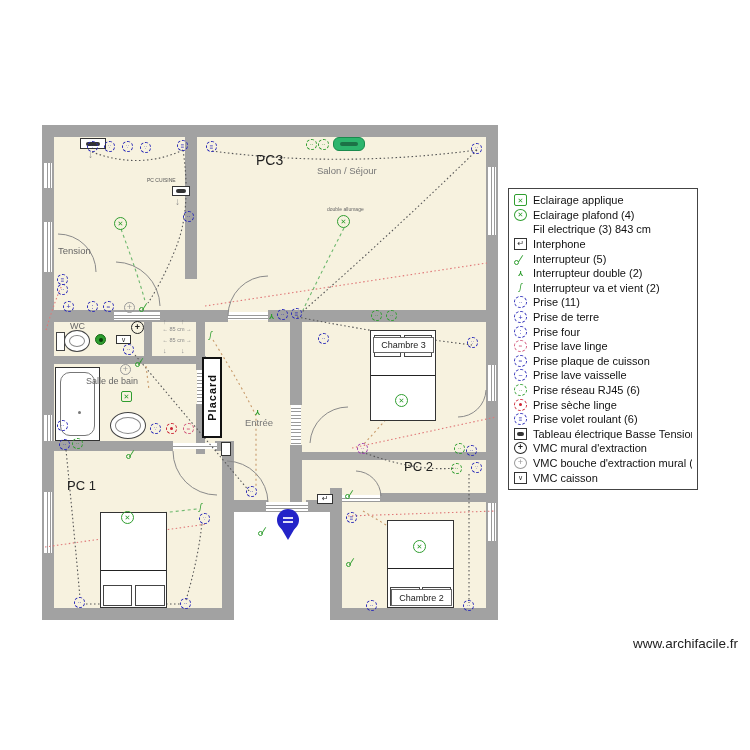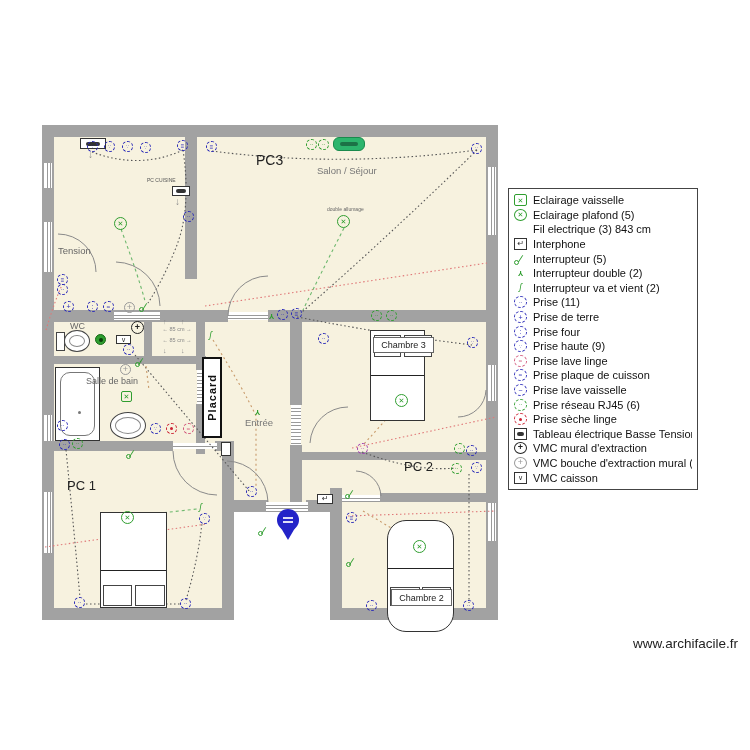--- a/index.html
+++ b/index.html
@@ -197,34 +197,34 @@
       <path d="M160,306 A45,45 0 0 0 116,262"></path>
       <path d="M228,316 A40,40 0 0 1 268,276"></path>
       <path d="M310,443 A38,38 0 0 1 348,407"></path>
       <path d="M268,502 A42,42 0 0 0 227,461"></path>
       <path d="M173,451 A44,44 0 0 0 217,495"></path>
       <path d="M381,496 A26,26 0 0 0 356,471"></path>
       <path d="M486,390 A28,28 0 0 1 458,417"></path>
     </g>
   </svg>
 
-  <div class="bed" style="left:370px;top:330px;width:55px;height:91px;">
+  <div class="bed" style="left:370px;top:330px;width:66px;height:91px;">
     <div class="pillow" style="left:3px;top:4px;width:27px;height:22px;"></div>
     <div class="pillow" style="left:33px;top:4px;width:28px;height:22px;"></div>
     <div class="bedline" style="top:44px;"></div>
     <div class="bedlabel" style="left:2px;top:6px;width:59px;height:14px;">
         <span>Chambre 3</span>
       </div>
   </div>
   <div class="bed" style="left:100px;top:512px;width:67px;height:96px;">
     <div class="bedline" style="top:57px;"></div>
     <div class="pillow" style="left:2px;top:72px;width:29px;height:21px;"></div>
     <div class="pillow" style="left:34px;top:72px;width:30px;height:21px;"></div>
   </div>
-  <div class="bed" style="left:387px;top:520px;width:67px;height:112px;border-radius:19px;">
+  <div class="bed" style="left:387px;top:520px;width:67px;height:88px;">
     <div class="bedline" style="top:47px;"></div>
     <div class="pillow" style="left:2px;top:66px;width:30px;height:19px;"></div>
     <div class="pillow" style="left:34px;top:66px;width:29px;height:19px;"></div>
     <div class="bedlabel" style="left:3px;top:68px;width:59px;height:15px;">
         <span>Chambre 2</span>
       </div>
   </div>
   <div class="tub" style="left:55px;top:367px;width:45px;height:74px;">
     <div class="tub-in"></div>
     <div class="tub-drain"></div>
@@ -336,25 +336,25 @@
   <span class="lbl" style="left:327px;top:206px;font-size:5px;">double allumage</span>
 
   <div class="pin" style="left:277px;top:509px;">
     <div class="pin-lines"></div>
   </div>
 
   <div class="legend">
     <div>
         <div class="lrow">
           <span class="lic i-eclairage-applique"></span>
-          <span class="llab">Eclairage vaisselle</span>
+          <span class="llab">Eclairage applique</span>
         </div>
         <div class="lrow">
           <span class="lic i-eclairage-plafond"></span>
-          <span class="llab">Eclairage plafond (5)</span>
+          <span class="llab">Eclairage plafond (4)</span>
         </div>
         <div class="lrow">
           <span class="lic i-none"></span>
           <span class="llab">Fil electrique (3) 843 cm</span>
         </div>
         <div class="lrow">
           <span class="lic i-interphone"></span>
           <span class="llab">Interphone</span>
         </div>
         <div class="lrow">
@@ -375,44 +375,44 @@
         </div>
         <div class="lrow">
           <span class="lic i-prise-de-terre"></span>
           <span class="llab">Prise de terre</span>
         </div>
         <div class="lrow">
           <span class="lic i-prise-four"></span>
           <span class="llab">Prise four</span>
         </div>
         <div class="lrow">
-          <span class="lic i-prise-haute"></span>
-          <span class="llab">Prise haute (9)</span>
-        </div>
-        <div class="lrow">
           <span class="lic i-prise-lave-linge"></span>
           <span class="llab">Prise lave linge</span>
         </div>
         <div class="lrow">
           <span class="lic i-prise-plaque-cuisson"></span>
           <span class="llab">Prise plaque de cuisson</span>
         </div>
         <div class="lrow">
           <span class="lic i-prise-lave-vaisselle"></span>
           <span class="llab">Prise lave vaisselle</span>
         </div>
         <div class="lrow">
           <span class="lic i-prise-rj45"></span>
           <span class="llab">Prise réseau RJ45 (6)</span>
         </div>
         <div class="lrow">
           <span class="lic i-prise-seche-linge"></span>
           <span class="llab">Prise sèche linge</span>
         </div>
         <div class="lrow">
+          <span class="lic i-prise-volet-roulant"></span>
+          <span class="llab">Prise volet roulant (6)</span>
+        </div>
+        <div class="lrow">
           <span class="lic i-tableau-electrique"></span>
           <span class="llab">Tableau électrique Basse Tension</span>
         </div>
         <div class="lrow">
           <span class="lic i-vmc-bouche"></span>
           <span class="llab">VMC mural d'extraction</span>
         </div>
         <div class="lrow">
           <span class="lic i-vmc-bouche-mural"></span>
           <span class="llab">VMC bouche d'extraction mural (2)</span>

